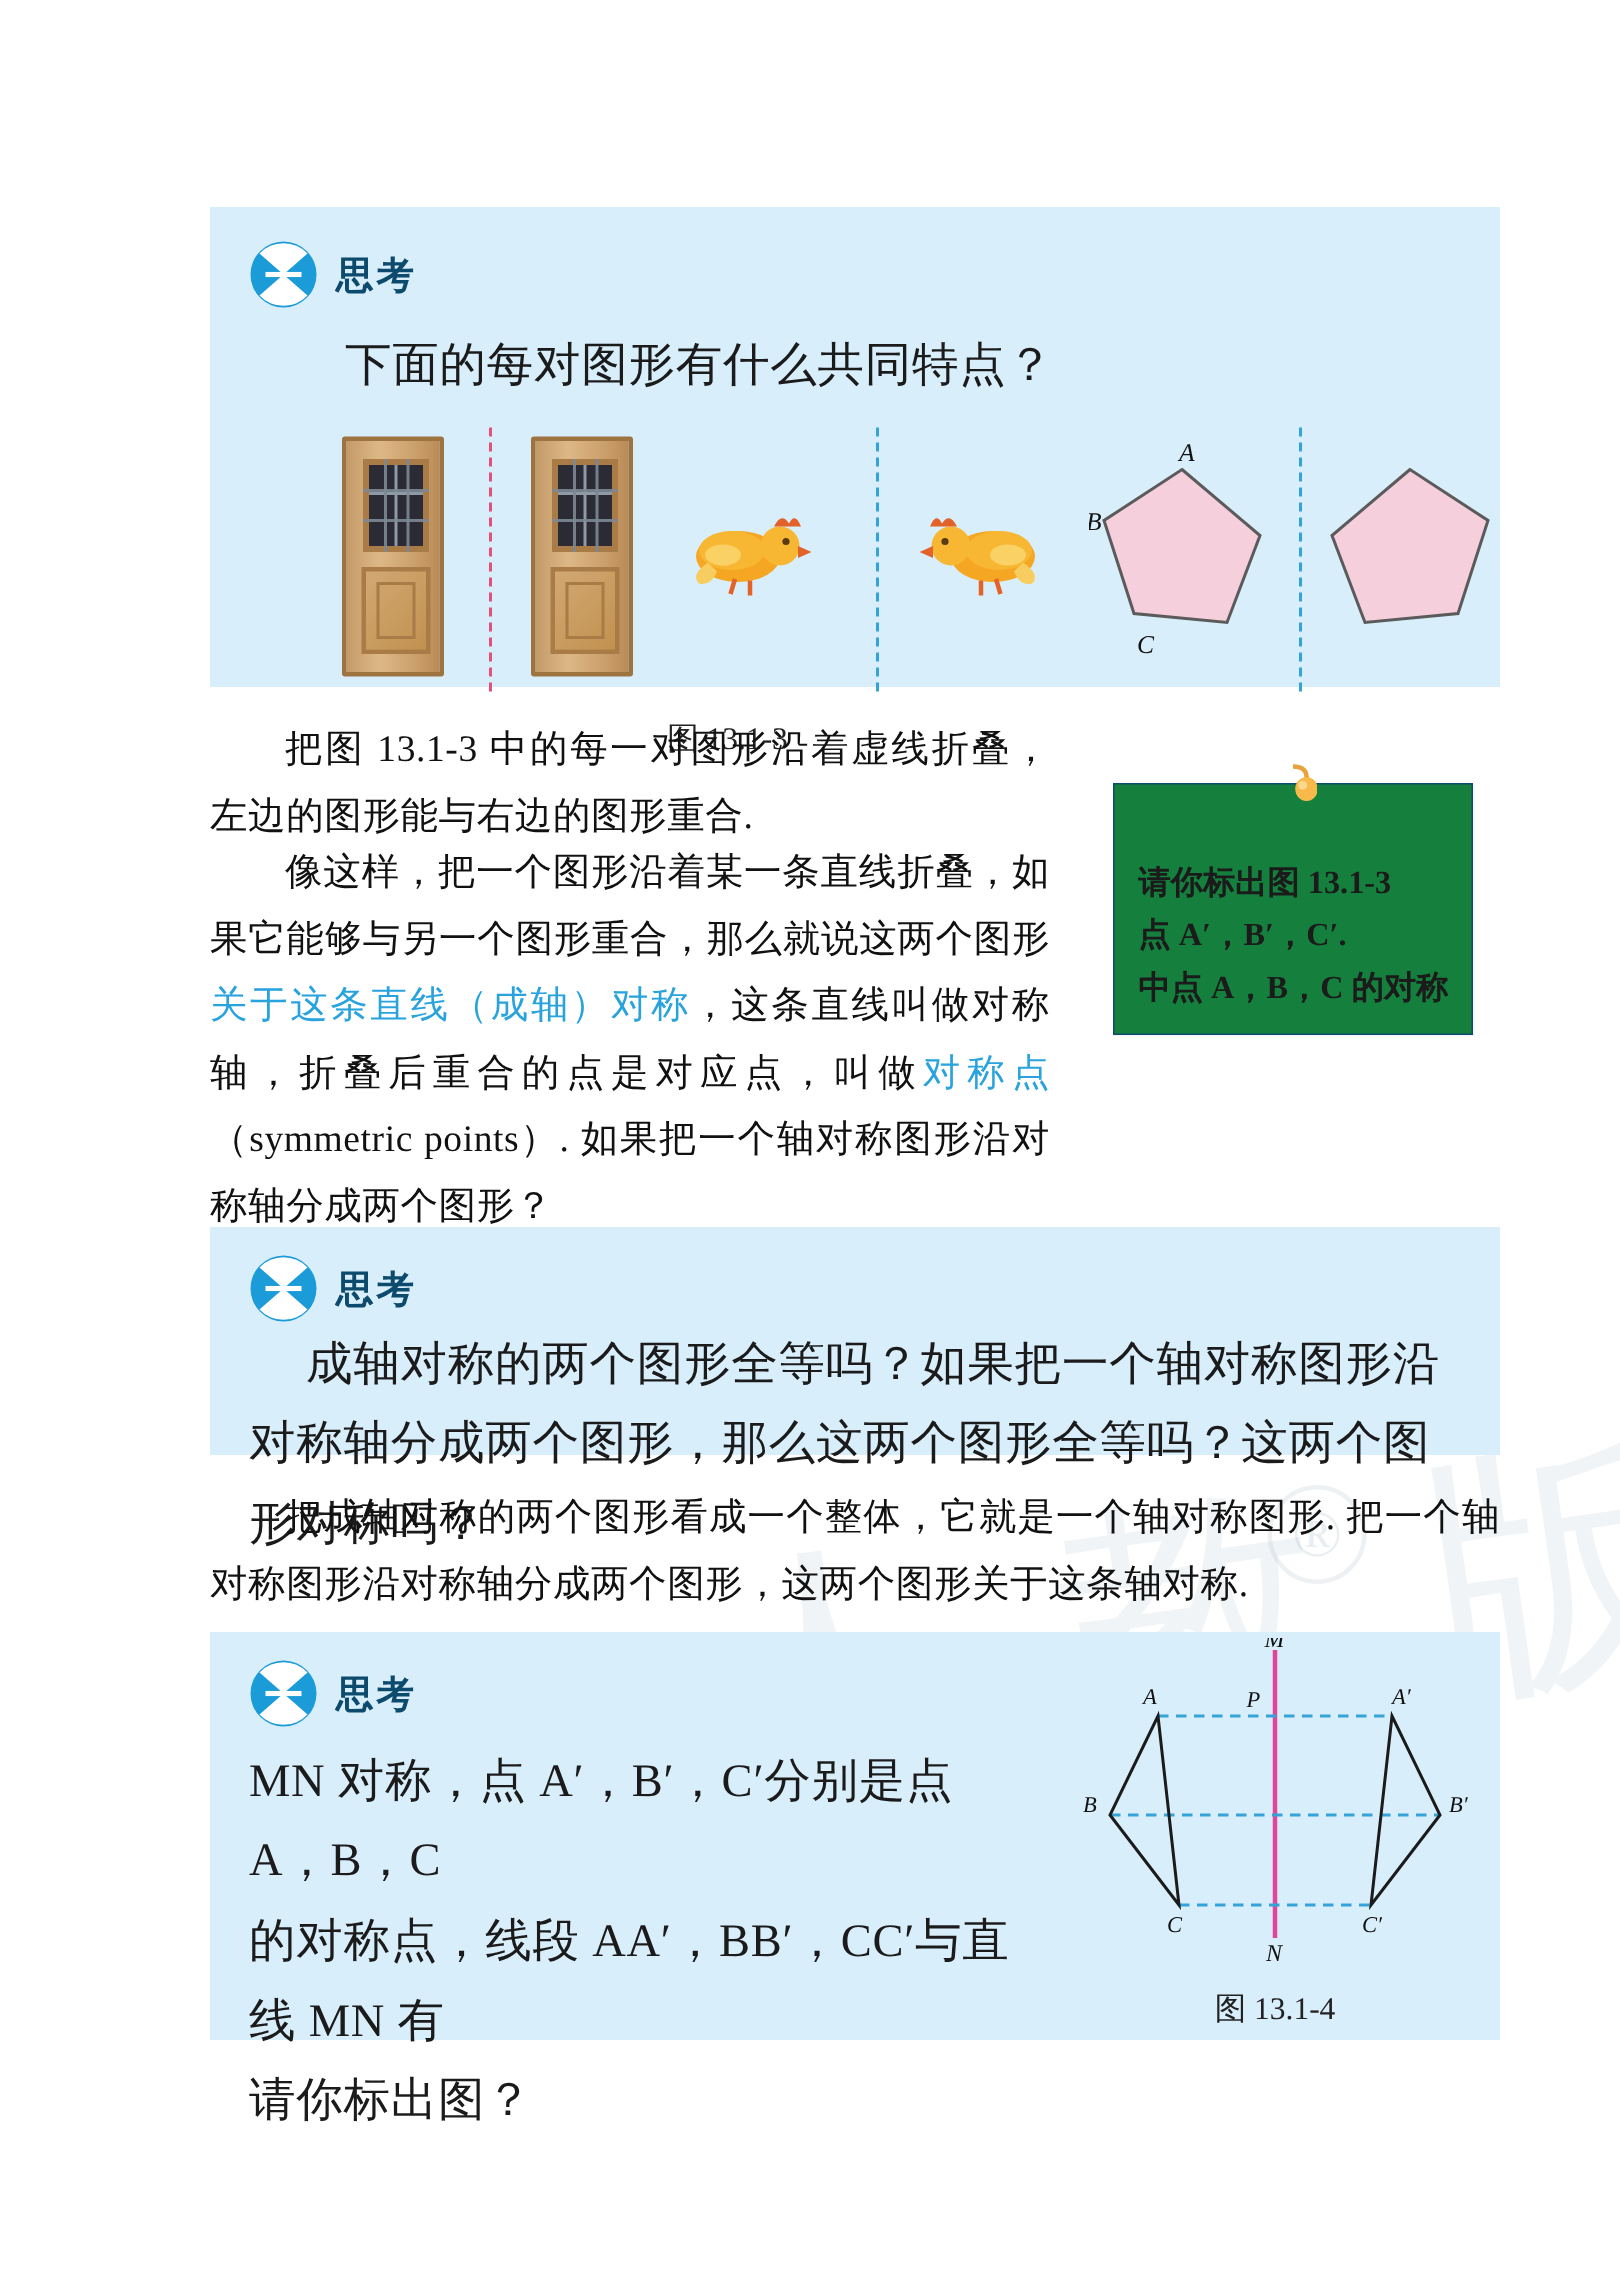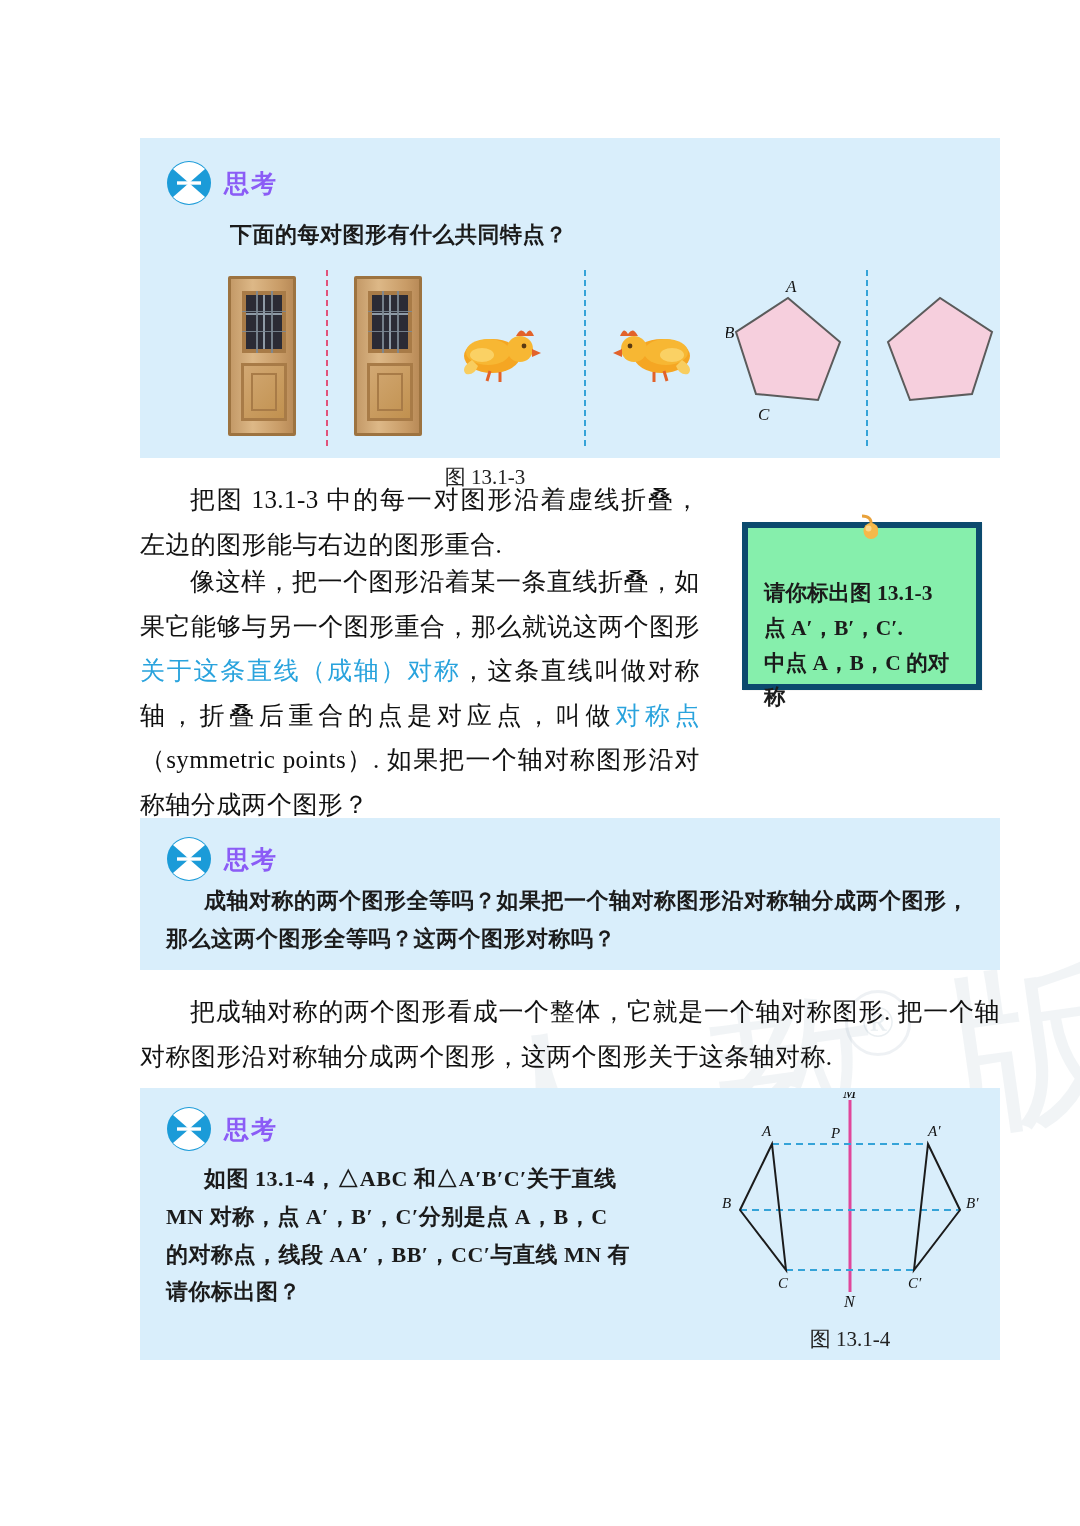--- a/index.html
+++ b/index.html
@@ -57,29 +57,28 @@
     gap: 12px;
   }
   .think-icon {
     width: 46px; height: 46px;
     flex: none;
   }
   .think-label {
     font-family: "DejaVu Sans", sans-serif;
     font-weight: bold;
     font-size: 25px;
-    color: #8b5cf6;
+    color: #0c4a6e;
     letter-spacing: 2px;
   }
   .think-text {
-    font-size: 22px;
+    font-size: 31px;
     color: #1b1b1b;
     line-height: 1.72;
     letter-spacing: 0.5px;
-    font-weight: bold;
   }
 
   
   #fig13-1-3-box { left: 140px; top: 138px; width: 860px; height: 320px; padding: 22px 26px 0 26px; }
   #fig13-1-3-row { position: relative; height: 185px; margin-top: 22px; }
   .fig-caption {
     font-family: "Liberation Serif", serif;
     font-size: 21px;
     color: #222;
     text-align: center;
@@ -144,22 +143,22 @@
     letter-spacing: 0.4px;
     text-align: justify;
   }
   .para .hl { color: #29a3dd; }
 
   
   #note {
     position: absolute;
     left: 742px; top: 522px;
     width: 240px; height: 168px;
-    background: #86efac;
-    border: 6px solid #0c4a6e;
+    background: #15803d;
+    border: 1px solid #0c4a6e;
     box-shadow: 1px 1px 0 rgba(0,0,0,0.04);
   }
   #note .pin {
     position: absolute; left: 50%; top: -14px; margin-left: -16px;
     width: 32px; height: 30px;
   }
   #note .note-text {
     position: absolute; left: 16px; right: 12px; top: 48px;
     font-size: 21.5px;
     line-height: 1.62;
@@ -302,21 +301,20 @@
       <svg class="think-icon" viewBox="0 0 46 46">
         <circle cx="23" cy="23" r="22" fill="#1b9bd8"></circle>
         <path d="M23 23 L7 9 A22 22 0 0 1 39 9 Z" fill="#ffffff"></path>
         <path d="M23 23 L7 37 A22 22 0 0 0 39 37 Z" fill="#ffffff"></path>
         <rect x="11" y="21.3" width="24" height="3.4" fill="#ffffff"></rect>
       </svg>
       <div class="think-label">思考</div>
     </div>
 
     <div class="think-text" style="width:520px;margin-top:8px;">
-      <div style="text-indent:38px;">如图 13.1-4，△ABC 和△A′B′C′关于直线</div>
       <div>MN 对称，点 A′，B′，C′分别是点 A，B，C</div>
       <div>的对称点，线段 AA′，BB′，CC′与直线 MN 有</div>
       <div>请你标出图？</div>
     </div>
 
     <svg style="position:absolute; left:560px; top:4px; width:300px; height:230px;" viewBox="0 0 300 230">
 
       <line x1="150" y1="8" x2="150" y2="200" stroke="#e0469a" stroke-width="3"></line>
       <text x="143" y="6" font-size="16" font-family="Liberation Serif" font-style="italic" fill="#111">M</text>
       <text x="144" y="215" font-size="16" font-family="Liberation Serif" font-style="italic" fill="#111">N</text>

